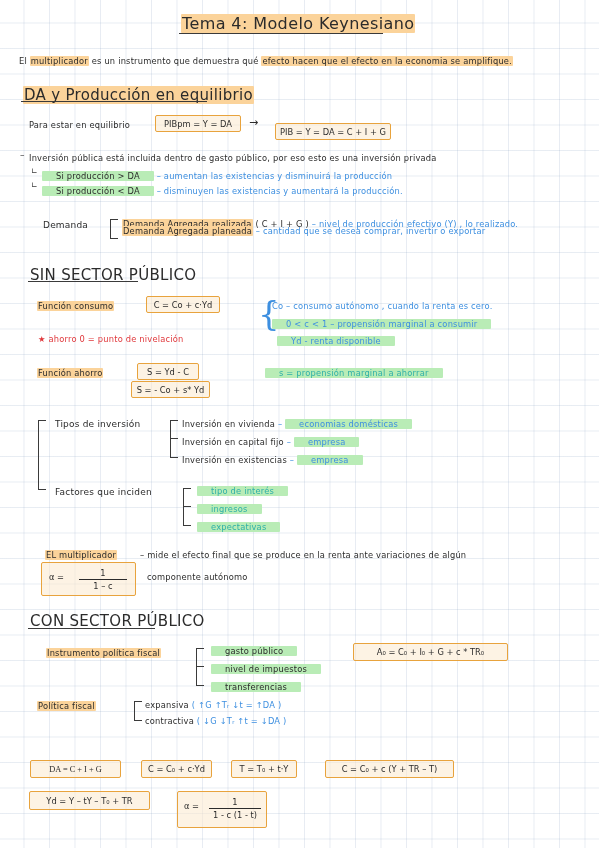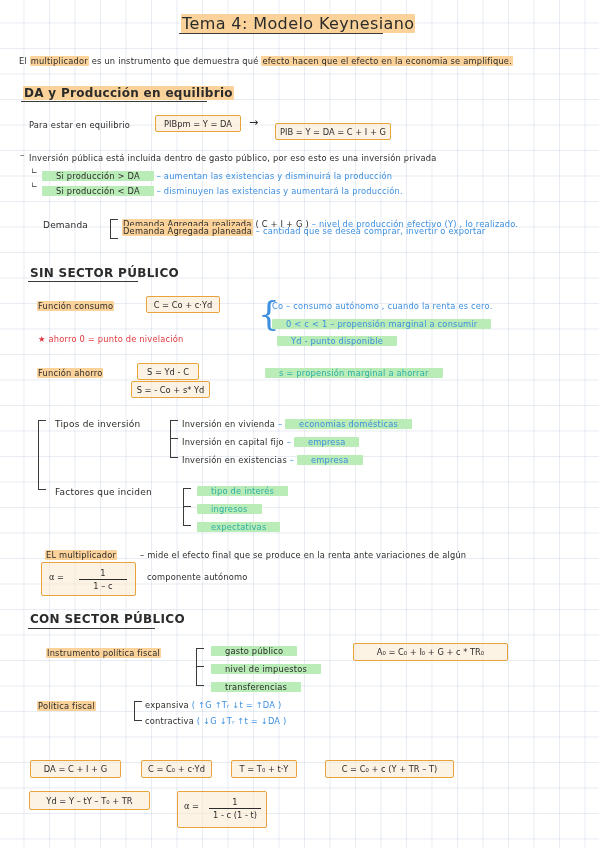--- a/index.html
+++ b/index.html
@@ -32,21 +32,21 @@
     background:rgba(252,233,206,.55);
     border-radius:2px;
     color:#2b2b2b;font-size:8.3px;
     display:flex;align-items:center;justify-content:center;
     white-space:nowrap;
   }
   .uline{position:absolute;height:1px;background:#3a3a3a;}
   .title{
     position:absolute;font-size:16px;color:#2b2b2b;letter-spacing:.4px;white-space:nowrap;
   }
-  .sub{font-size:12px;letter-spacing:.3px;font-weight:bold;}
+  .sub{font-size:15px;letter-spacing:.3px;}
   
   .brk{position:absolute;border-left:1.1px solid #3a3a3a;}
   .brk::before,.brk::after{
     content:"";position:absolute;left:0;width:7px;height:1.1px;background:#3a3a3a;
   }
   .brk::before{top:0;}
   .brk::after{bottom:0;}
   .brk3{position:absolute;border-left:1.1px solid #3a3a3a;}
   .brk3 i{position:absolute;left:0;width:7px;height:1.1px;background:#3a3a3a;display:block;}
   .tick{position:absolute;color:#3a3a3a;font-size:9px;}
@@ -111,21 +111,21 @@
   <div class="box" style="left:146px;top:296px;width:72px;height:15px;">C = Co + c·Yd</div>
 
   <div class="ink red" style="left:38px;top:334px;">
     <span>★</span>
     <span>ahorro 0 = punto de  nivelación</span>
   </div>
 
   <div class="curly" style="left:258px;top:296px;">{</div>
   <div class="ink blue" style="left:272px;top:301px;">Co – consumo  autónomo , cuando  la renta es cero.</div>
   <div class="ink blue hl-g" style="left:272px;top:319px;">0 &lt; c &lt; 1 – propensión  marginal  a  consumir</div>
-  <div class="ink blue hl-g" style="left:277px;top:336px;">Yd - punto  disponible</div>
+  <div class="ink blue hl-g" style="left:277px;top:336px;">Yd - renta  disponible</div>
 
   <div class="ink hl-o" style="left:37px;top:368px;">Función  ahorro</div>
   <div class="box" style="left:137px;top:363px;width:60px;height:15px;">S = Yd - C</div>
   <div class="box" style="left:131px;top:381px;width:77px;height:15px;">S = - Co + s* Yd</div>
   <div class="ink teal hl-g" style="left:265px;top:368px;">s = propensión  marginal  a  ahorrar</div>
 
   <div class="brk" style="left:38px;top:420px;height:70px;"></div>
   <div class="ink" style="left:55px;top:419px;font-size:9px;">Tipos  de  inversión</div>
 
   <div class="brk3" style="left:170px;top:420px;height:38px;">
@@ -185,21 +185,21 @@
   <div class="brk" style="left:134px;top:701px;height:20px;"></div>
   <div class="ink" style="left:145px;top:700px;">
     <span>expansiva</span>
     <span class="blue">( ↑G ↑Tᵣ ↓t = ↑DA )</span>
   </div>
   <div class="ink" style="left:145px;top:716px;">
     <span>contractiva</span>
     <span class="blue">( ↓G ↓Tᵣ ↑t = ↓DA )</span>
   </div>
 
-  <div class="box" style="left:30px;top:760px;width:89px;height:16px;">DA = C + I + G</div>
+  <div class="box" style="left:30px;top:760px;width:89px;height:16px;font-family:Liberation Serif, serif;">DA = C + I + G</div>
   <div class="box" style="left:141px;top:760px;width:69px;height:16px;">C = C₀ + c·Yd</div>
   <div class="box" style="left:231px;top:760px;width:64px;height:16px;">T = T₀ + t·Y</div>
   <div class="box" style="left:325px;top:760px;width:127px;height:16px;">C = C₀ + c (Y + TR – T)</div>
 
   <div class="box" style="left:29px;top:791px;width:119px;height:17px;">Yd = Y – tY – T₀ + TR</div>
 
   <div class="box" style="left:177px;top:791px;width:88px;height:35px;">
     <span style="position:absolute;left:6px;top:9px;font-size:8.3px;">α =</span>
     <div class="frac" style="left:30px;top:5px;width:54px;">
       <div class="num">1</div>

